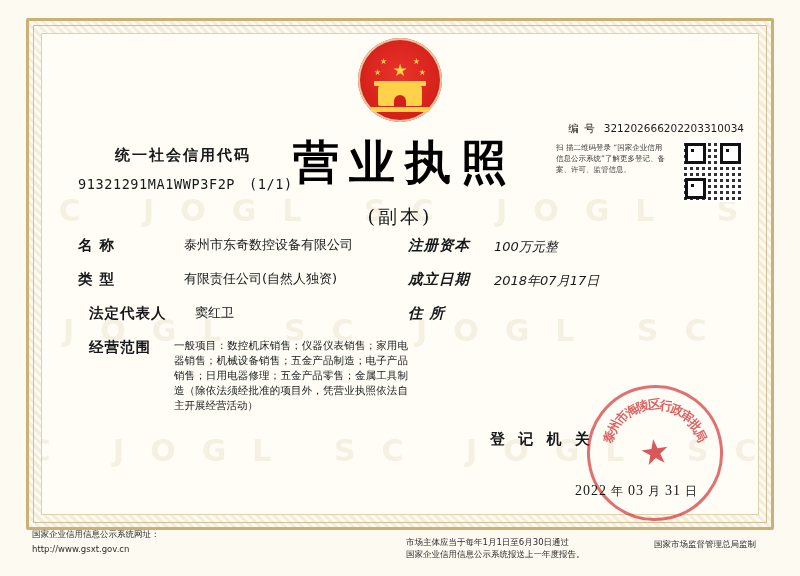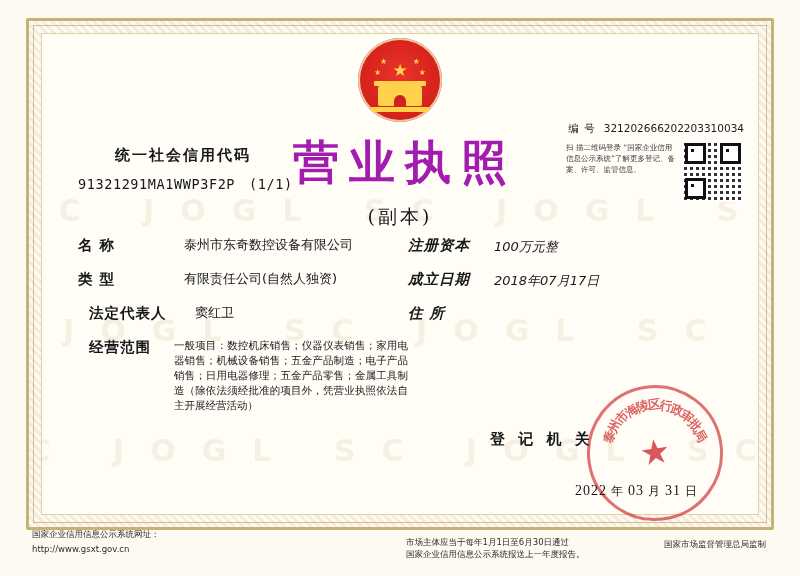--- a/index.html
+++ b/index.html
@@ -140,21 +140,21 @@
     position: absolute;
     left: 0; right: 0;
     top: 132px;
     text-align: center;
   }
   .title-main {
     font-family: "DejaVu Serif", "Liberation Serif", serif;
     font-weight: bold;
     font-size: 46px;
     letter-spacing: 10px;
-    color: #a21caf;
+    color: #000000;
     text-indent: 10px;
   }
   .title-sub {
     margin-top: 10px;
     font-family: "DejaVu Serif", "Liberation Serif", serif;
     font-size: 19px;
     letter-spacing: 3px;
     color: #16181a;
   }
 
@@ -202,21 +202,20 @@
   }
   .qr-note {
     position: absolute;
     left: 0;
     top: 2px;
     width: 112px;
     font-size: 7.5px;
     line-height: 11px;
     color: #3a3a3a;
     text-align: left;
-    margin-left: 10px;
   }
   .qr-code {
     position: absolute;
     right: 0;
     top: 0;
     width: 62px;
     height: 62px;
     background: #fff;
     padding: 2px;
     box-sizing: border-box;
@@ -356,21 +355,21 @@
     right: 28px;
     bottom: 14px;
     height: 34px;
     font-size: 8.5px;
     color: #2b2b2b;
     line-height: 12px;
   }
   .footer .f-left { position: absolute; left: 4px; top: 0; }
   .footer .f-left .url { margin-top: 3px; display: block; }
   .footer .f-center { position: absolute; left: 378px; top: 8px; text-align: left; }
-  .footer .f-right { position: absolute; right: 6px; top: 10px; }
+  .footer .f-right { position: absolute; right: 16px; top: 10px; }
 </style>
 </head>
 <body>
 
 <div class="license">
 
   <div class="border-outer"></div>
   <div class="border-mid"></div>
   <div class="border-inner"></div>
 

